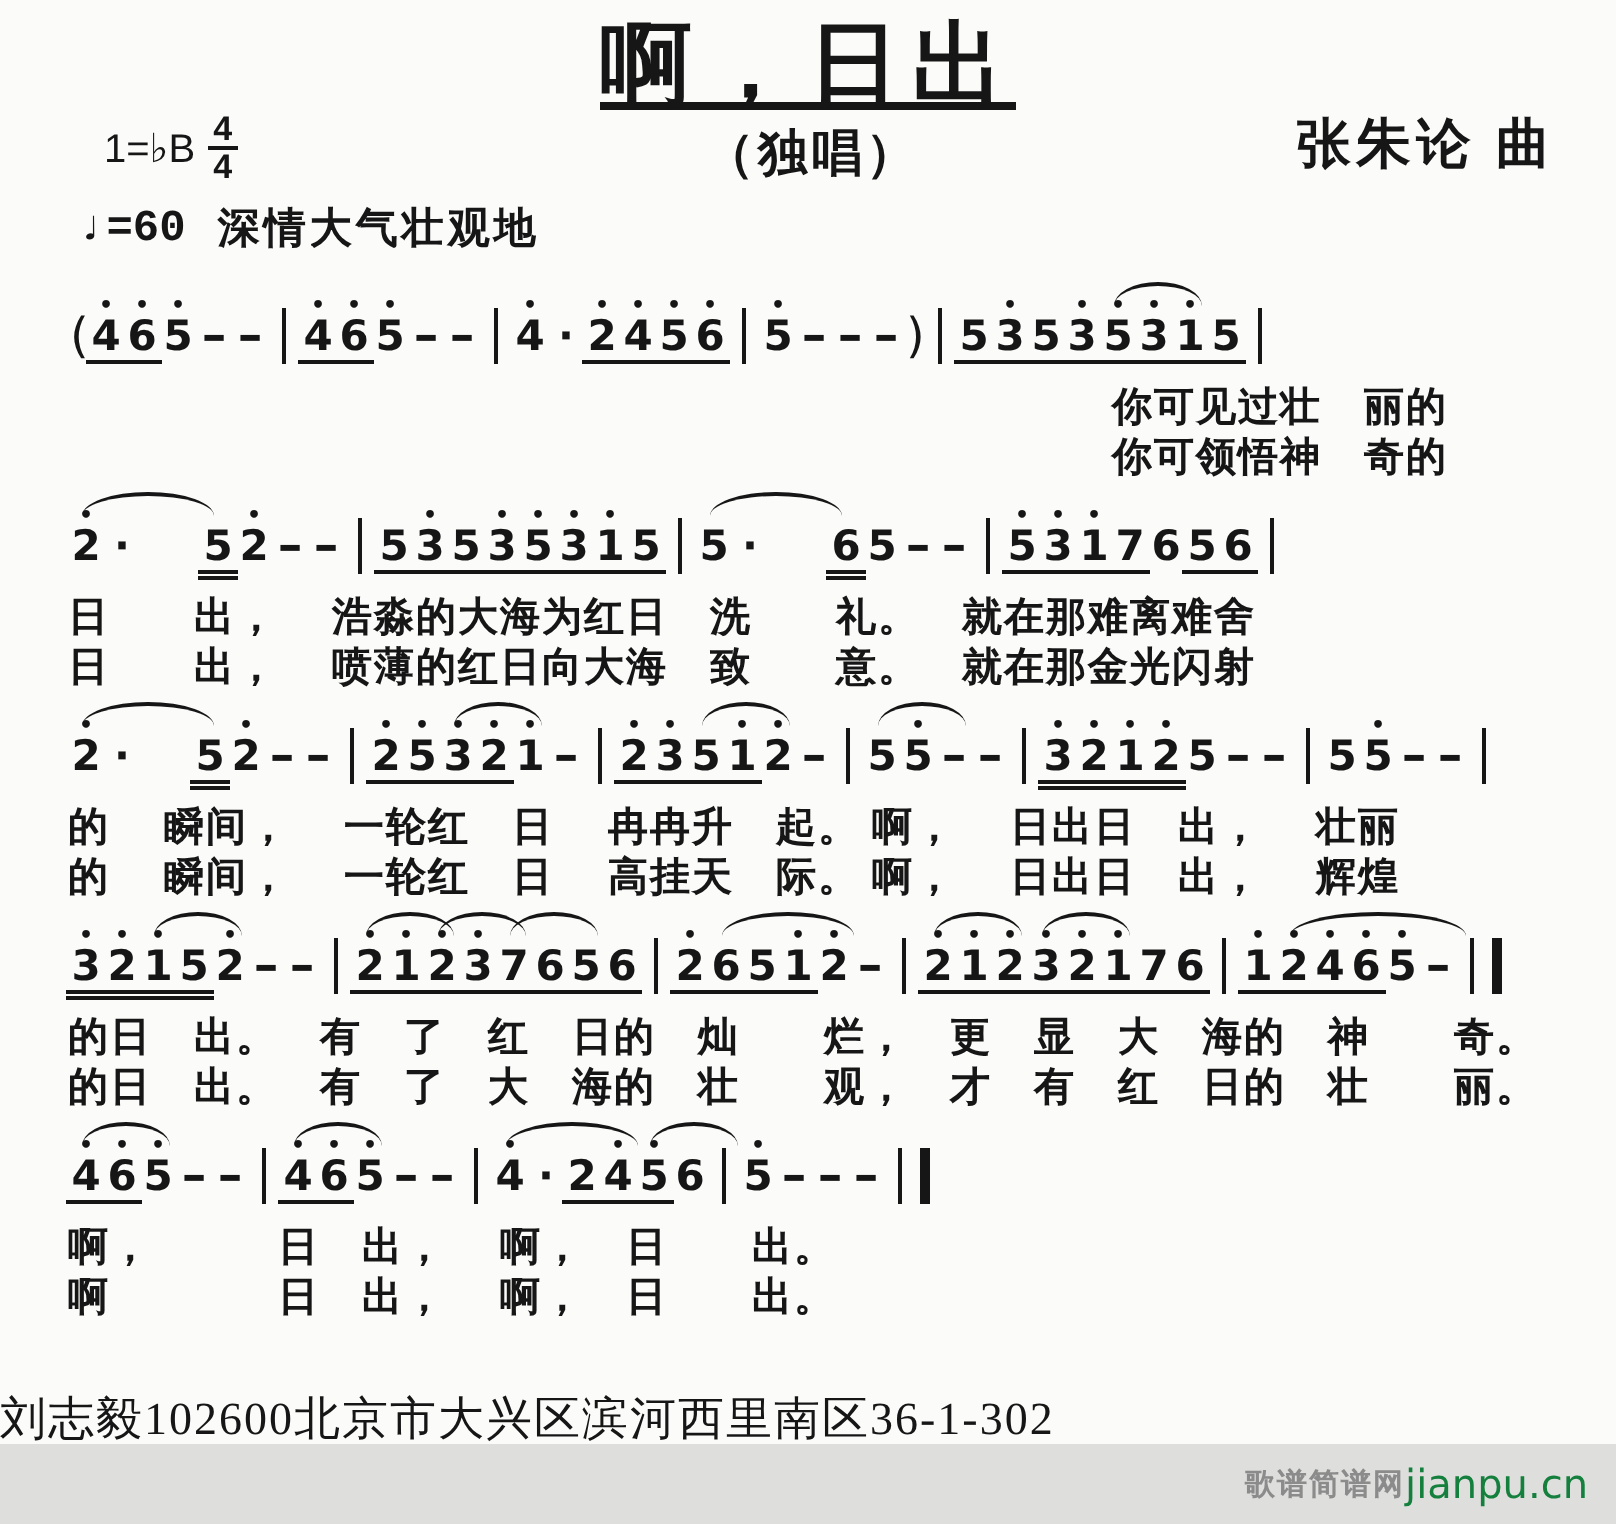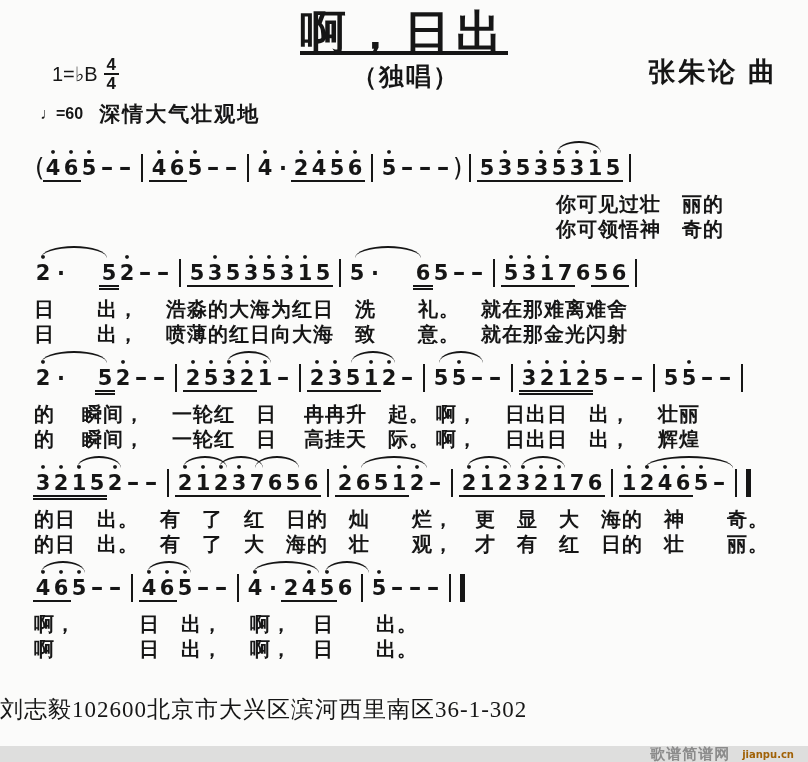--- a/index.html
+++ b/index.html
@@ -29,21 +29,21 @@
   .timesig b{display:block;padding:0 3px;}
   .timesig b:first-child{border-bottom:2px solid #161616;}
   .credits{
     position:absolute;right:30px;top:52px;text-align:right;
     font-size:27px;font-weight:bold;line-height:1.55;letter-spacing:3px;
   }
   .tempo-row{
     position:absolute;left:40px;top:100px;font-size:21px;font-weight:bold;letter-spacing:2px;
     display:flex;gap:16px;align-items:center;
   }
-  .tempo-row .bpm{font-family:Liberation Sans, sans-serif;font-size:16px;letter-spacing:0;}
+  .tempo-row .bpm{font-family:Liberation Mono, monospace;font-size:22px;letter-spacing:0;}
   
   main{padding:6px 24px 0 34px;}
   .sys{margin-bottom:11px;}
   .notes{
     display:flex;align-items:flex-start;flex-wrap:nowrap;
     font-family:"DejaVu Sans",sans-serif;min-height:44px;
   }
   .tok{
     position:relative;display:inline-flex;flex-direction:column;align-items:center;
     margin:0 1px;font-weight:bold;
@@ -66,26 +66,26 @@
     font-size:20px;font-weight:bold;line-height:25px;letter-spacing:1px;
     white-space:pre;overflow:hidden;
   }
   .sys-0 .lyric{padding-left:522px;}
   
   footer{position:absolute;left:0;right:0;bottom:0;height:104px;}
   .addr{
     text-align:left;font-size:23px;font-weight:normal;line-height:32px;letter-spacing:1px;margin-top:36px;
   }
   .wm-strip{
-    position:absolute;left:0;right:0;bottom:0;height:16px;background:#dededd;
-    display:flex;align-items:center;justify-content:flex-end;padding-right:14px;gap:12px;
+    position:absolute;left:0;right:0;bottom:0;height:40px;background:#dededd;
+    display:flex;align-items:center;justify-content:flex-end;padding-right:14px;gap:0;
     font-size:15px;
   }
   .wm-site{color:#8b8b8b;font-weight:bold;letter-spacing:1px;}
-  .wm-url{color:#a16207;font-weight:bold;font-family:"DejaVu Sans",sans-serif;font-size:10px;}
+  .wm-url{color:#15803d;font-weight:normal;font-family:"DejaVu Sans",sans-serif;font-size:20px;}
 </style>
 </head>
 <body>
 
 <div class="page">
 
   <header>
     <h1 class="title">啊，日出</h1>
     <div class="subtitle">（独唱）</div>
     <div class="keysig">

